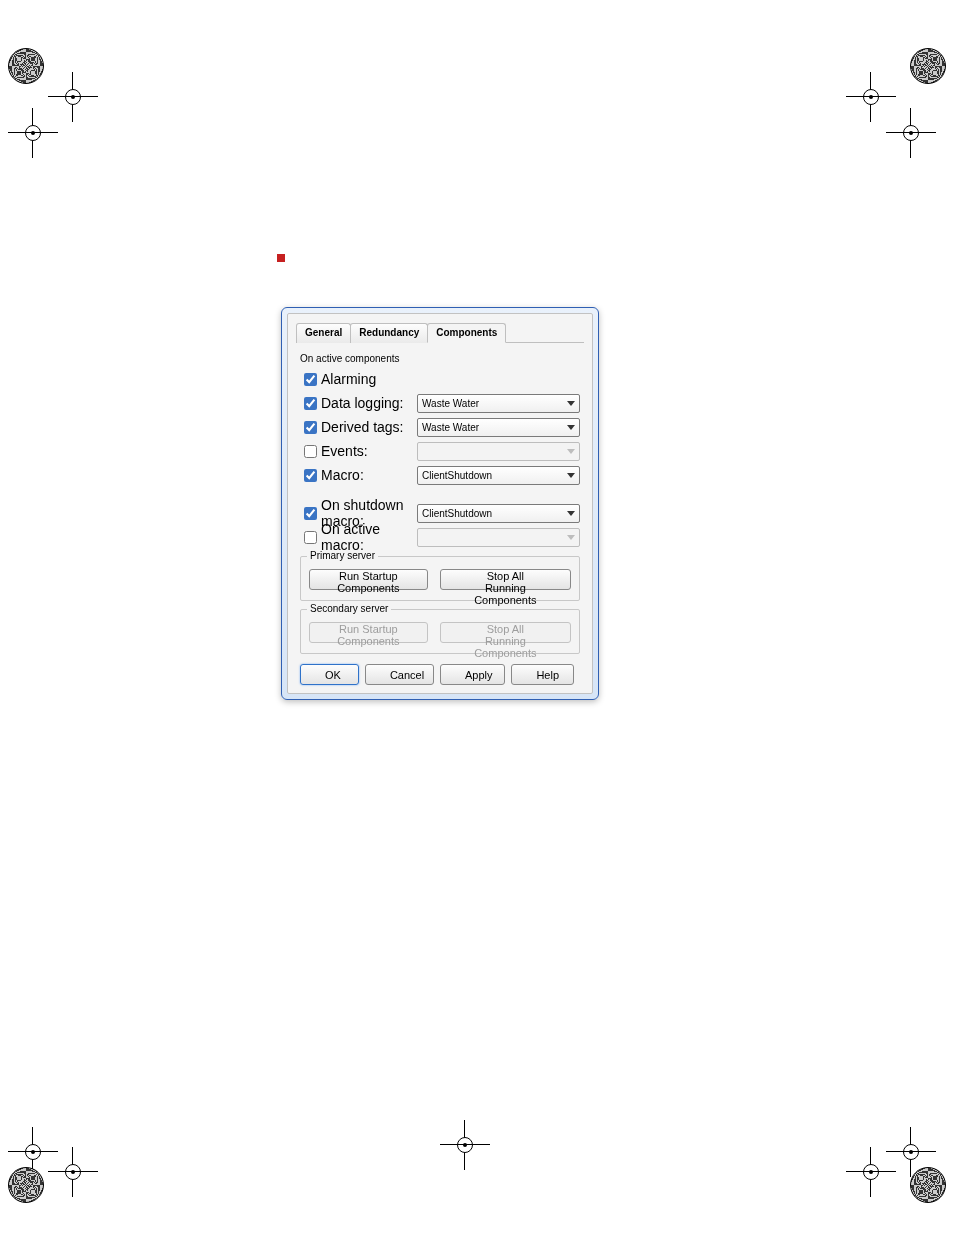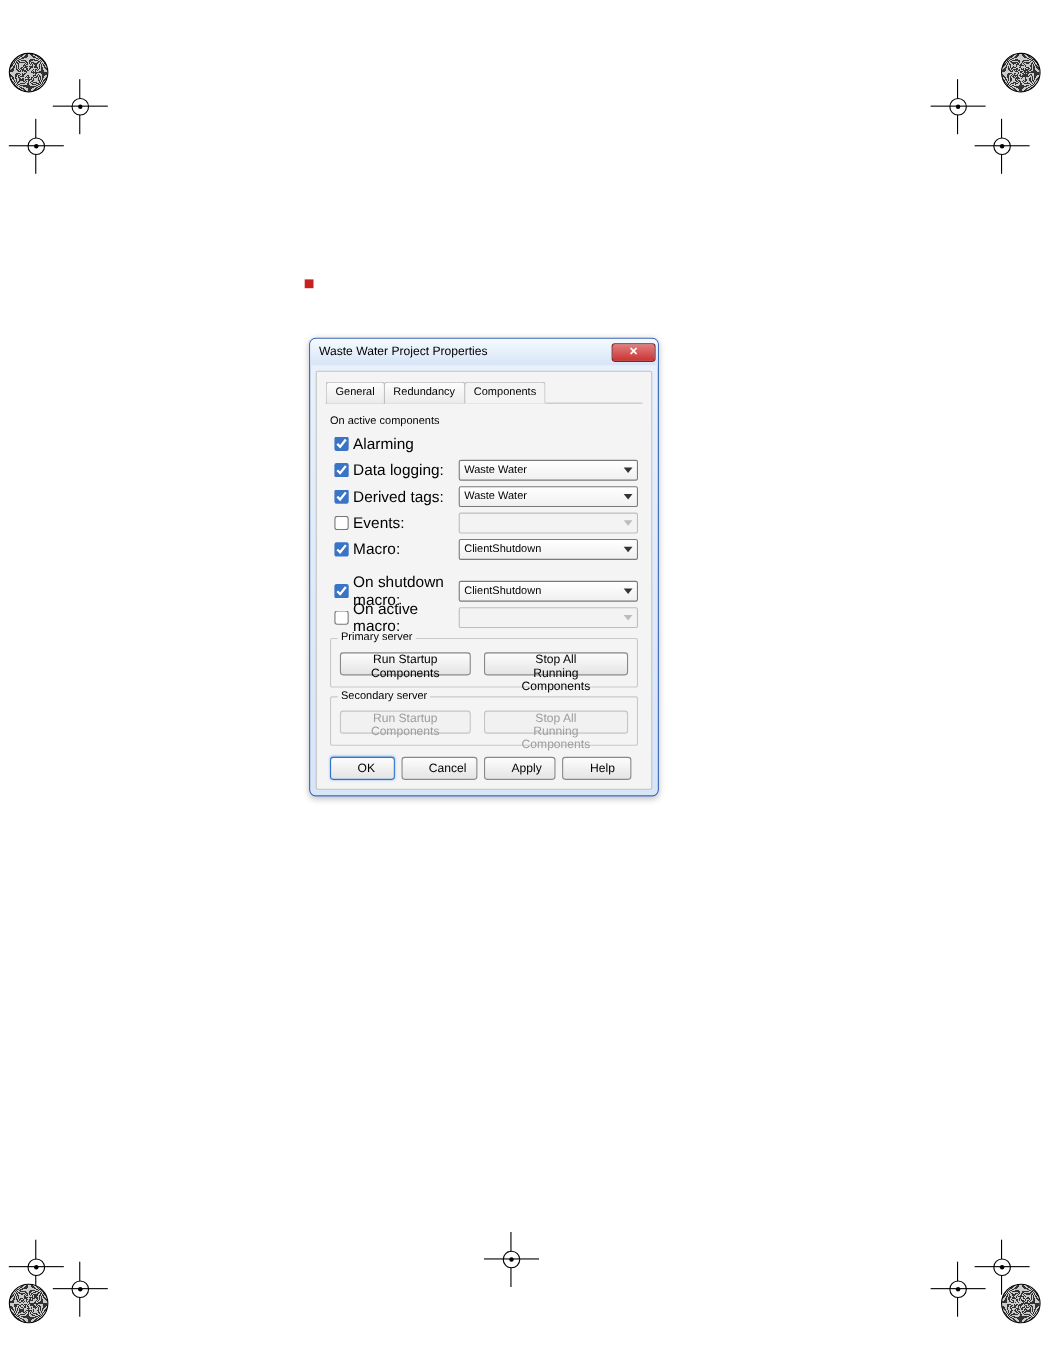--- a/index.html
+++ b/index.html
@@ -21,21 +21,21 @@
     box-shadow: 0 2px 6px rgba(0,0,0,0.25);
     overflow: hidden;
   }
   .titlebar { height: 24px; background: linear-gradient(#f5faff,#d7e5f7); display:flex; align-items:center; padding:0 2px 0 8px; }
   .titlebar .title { flex:1; color:#000; font-size:11px; }
   .close-btn { width:40px; height:17px; background:linear-gradient(#e07f7f,#c33); border:1px solid #8a1f1f; border-radius:3px; display:flex; align-items:center; justify-content:center; color:#fff; font-weight:bold; font-size:10px; cursor:pointer;}
   
   .client-area { margin:5px; background:#f4f4f4; border:1px solid #c2c2c2; border-radius:2px; padding:4px;}
   
   .tabs-row { display:flex; border-bottom:1px solid #bfbfbf; margin:4px 4px 0 4px;}
-  .tab { padding:3px 8px 4px 8px; border:1px solid #bfbfbf; border-bottom:none; border-radius:3px 3px 0 0; margin-right:-1px; background:linear-gradient(#fdfdfd,#eaeaea); font-size:10px; cursor:pointer; position:relative; top:1px;}
+  .tab { padding:3px 8px 4px 8px; border:1px solid #bfbfbf; border-bottom:none; border-radius:3px 3px 0 0; margin-right:-1px; background:linear-gradient(#fdfdfd,#eaeaea); font-size:10px; cursor:pointer; position:relative; top:1px;font-weight:bold;}
   .tab.active { background:#f4f4f4; border-bottom:1px solid #f4f4f4;}
   
   .panel-body { padding:10px 8px 0 8px;}
   .section-label { font-size:10px; color:#000; margin-bottom:4px;}
   .row { display:flex; align-items:center; height:22px; margin-bottom:2px;}
   .row .chk { width:13px; height:13px; margin-right:4px;}
   .row .lbl { flex:0 0 96px; font-size:14px;}
   .row .lbl.short { flex:0 0 auto;}
   .combo { flex:1; height:19px; border:1px solid #7a7a7a; background:linear-gradient(#fff,#f0f0f0); border-radius:2px; display:flex; align-items:center; padding:0 16px 0 4px; font-size:10px; position:relative;}
   .combo.disabled { border-color:#bdbdbd; background:#f3f3f3; color:#9d9d9d;}
@@ -116,26 +116,20 @@
   </div>
 <div class="regmark" style="right:48px; bottom:28px;">
     <div class="cross">
       <div class="dot"></div>
     </div>
   </div>
 
 <div style="position:absolute; left:277px; top:254px; width:8px; height:8px; background:#c62020;"></div>
 
 <div class="dialog">
-  <div class="titlebar">
-    <span class="title">Waste Water Project Properties</span>
-    <div class="close-btn">
-      <span>✕</span>
-    </div>
-  </div>
 
   <div class="client-area">
 
     <div class="tabs-row">
       <div class="tab">General</div>
       <div class="tab">Redundancy</div>
       <div class="tab active">Components</div>
     </div>
 
     <div class="panel-body">

